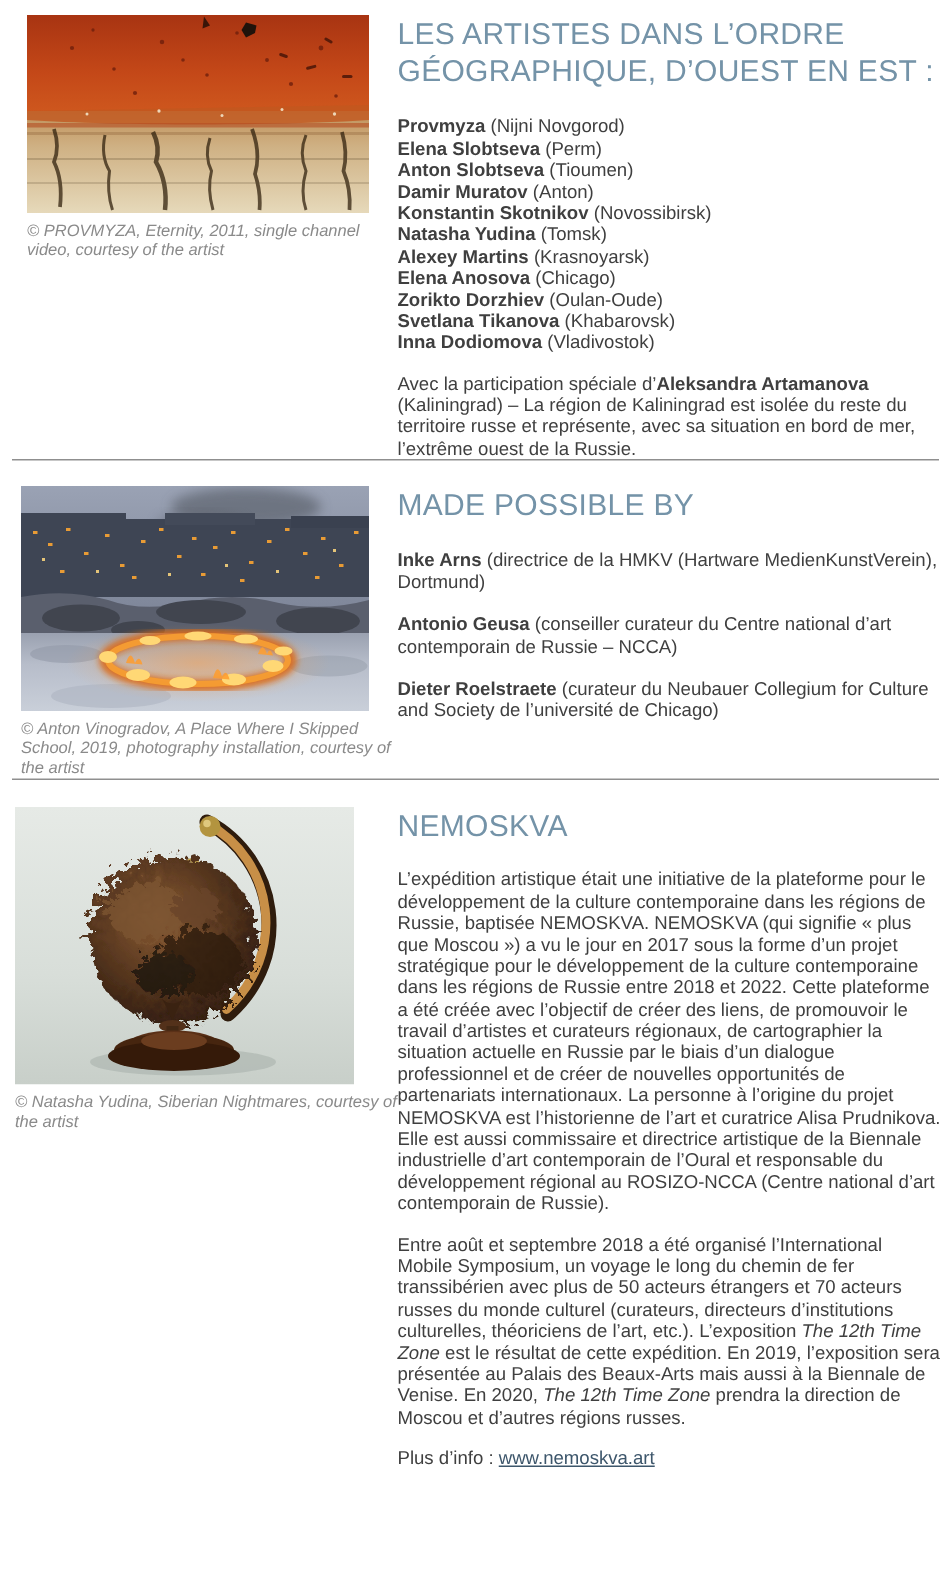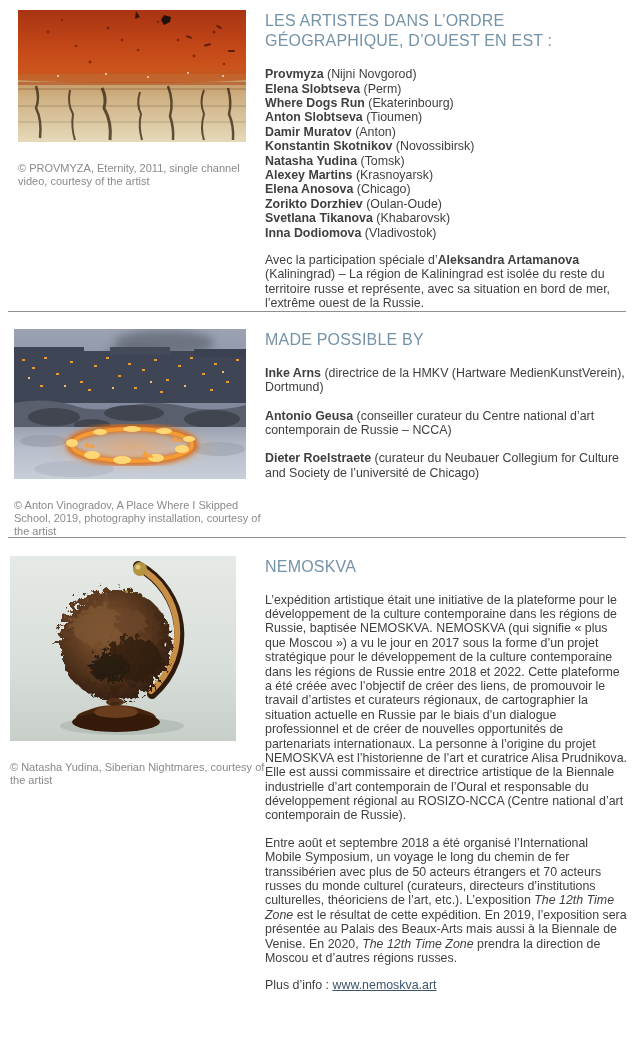--- a/index.html
+++ b/index.html
@@ -8,23 +8,23 @@
   *{box-sizing:border-box;}
   html,body{margin:0;padding:0;}
   body{
     width:634px;height:1048px;background:#ffffff;overflow:hidden;
     font-family:"Liberation Sans", sans-serif;color:var(--body);
     -webkit-font-smoothing:antialiased;
   }
   .section{display:flex;align-items:flex-start;}
   .col-left{flex:0 0 265px;width:265px;}
   .col-right{flex:0 0 362px;width:362px;}
-  .heading{font-size:16px;line-height:1.26;font-weight:400;color:var(--heading);margin:1px 0 0 0;letter-spacing:0.2px;}
+  .heading{font-size:20px;line-height:1.26;font-weight:400;color:var(--heading);margin:1px 0 0 0;letter-spacing:0.2px;}
   .body-text{font-size:12.4px;line-height:1.16;}
-  .caption{font-size:11px;color:var(--caption);line-height:1.18;margin-top:20px;}
+  .caption{font-size:11px;font-style:italic;color:var(--caption);line-height:1.18;margin-top:6px;}
   figure{margin:0;}
   figure svg{display:block;}
   .s1{padding-top:10px;}
   .s1 figure{margin-left:18px;}
   .s2{margin-top:17px;}
   .s2 figure{margin-left:14px;}
   .s3{margin-top:18px;}
   .s3 figure{margin-left:10px;}
   .artist-list{margin-top:16px;}
   .artist-line{white-space:nowrap;}
@@ -110,21 +110,20 @@
     </figure>
   </div>
   <div class="col-right">
     <h2 class="heading">LES ARTISTES DANS L’ORDRE GÉOGRAPHIQUE, D’OUEST EN EST :</h2>
     <div class="artist-list body-text">
 
         <div class="artist-line"><span class="b">Provmyza</span> <span>(Nijni Novgorod)</span></div>
 
         <div class="artist-line"><span class="b">Elena Slobtseva</span> <span>(Perm)</span></div>
 
-        <div class="artist-line"><span class="b">Where Dogs Run</span> <span>(Ekaterinbourg)</span></div>
 
         <div class="artist-line"><span class="b">Anton Slobtseva</span> <span>(Tioumen)</span></div>
 
         <div class="artist-line"><span class="b">Damir Muratov</span> <span>(Anton)</span></div>
 
         <div class="artist-line"><span class="b">Konstantin Skotnikov</span> <span>(Novossibirsk)</span></div>
 
         <div class="artist-line"><span class="b">Natasha Yudina</span> <span>(Tomsk)</span></div>
 
         <div class="artist-line"><span class="b">Alexey Martins</span> <span>(Krasnoyarsk)</span></div>

